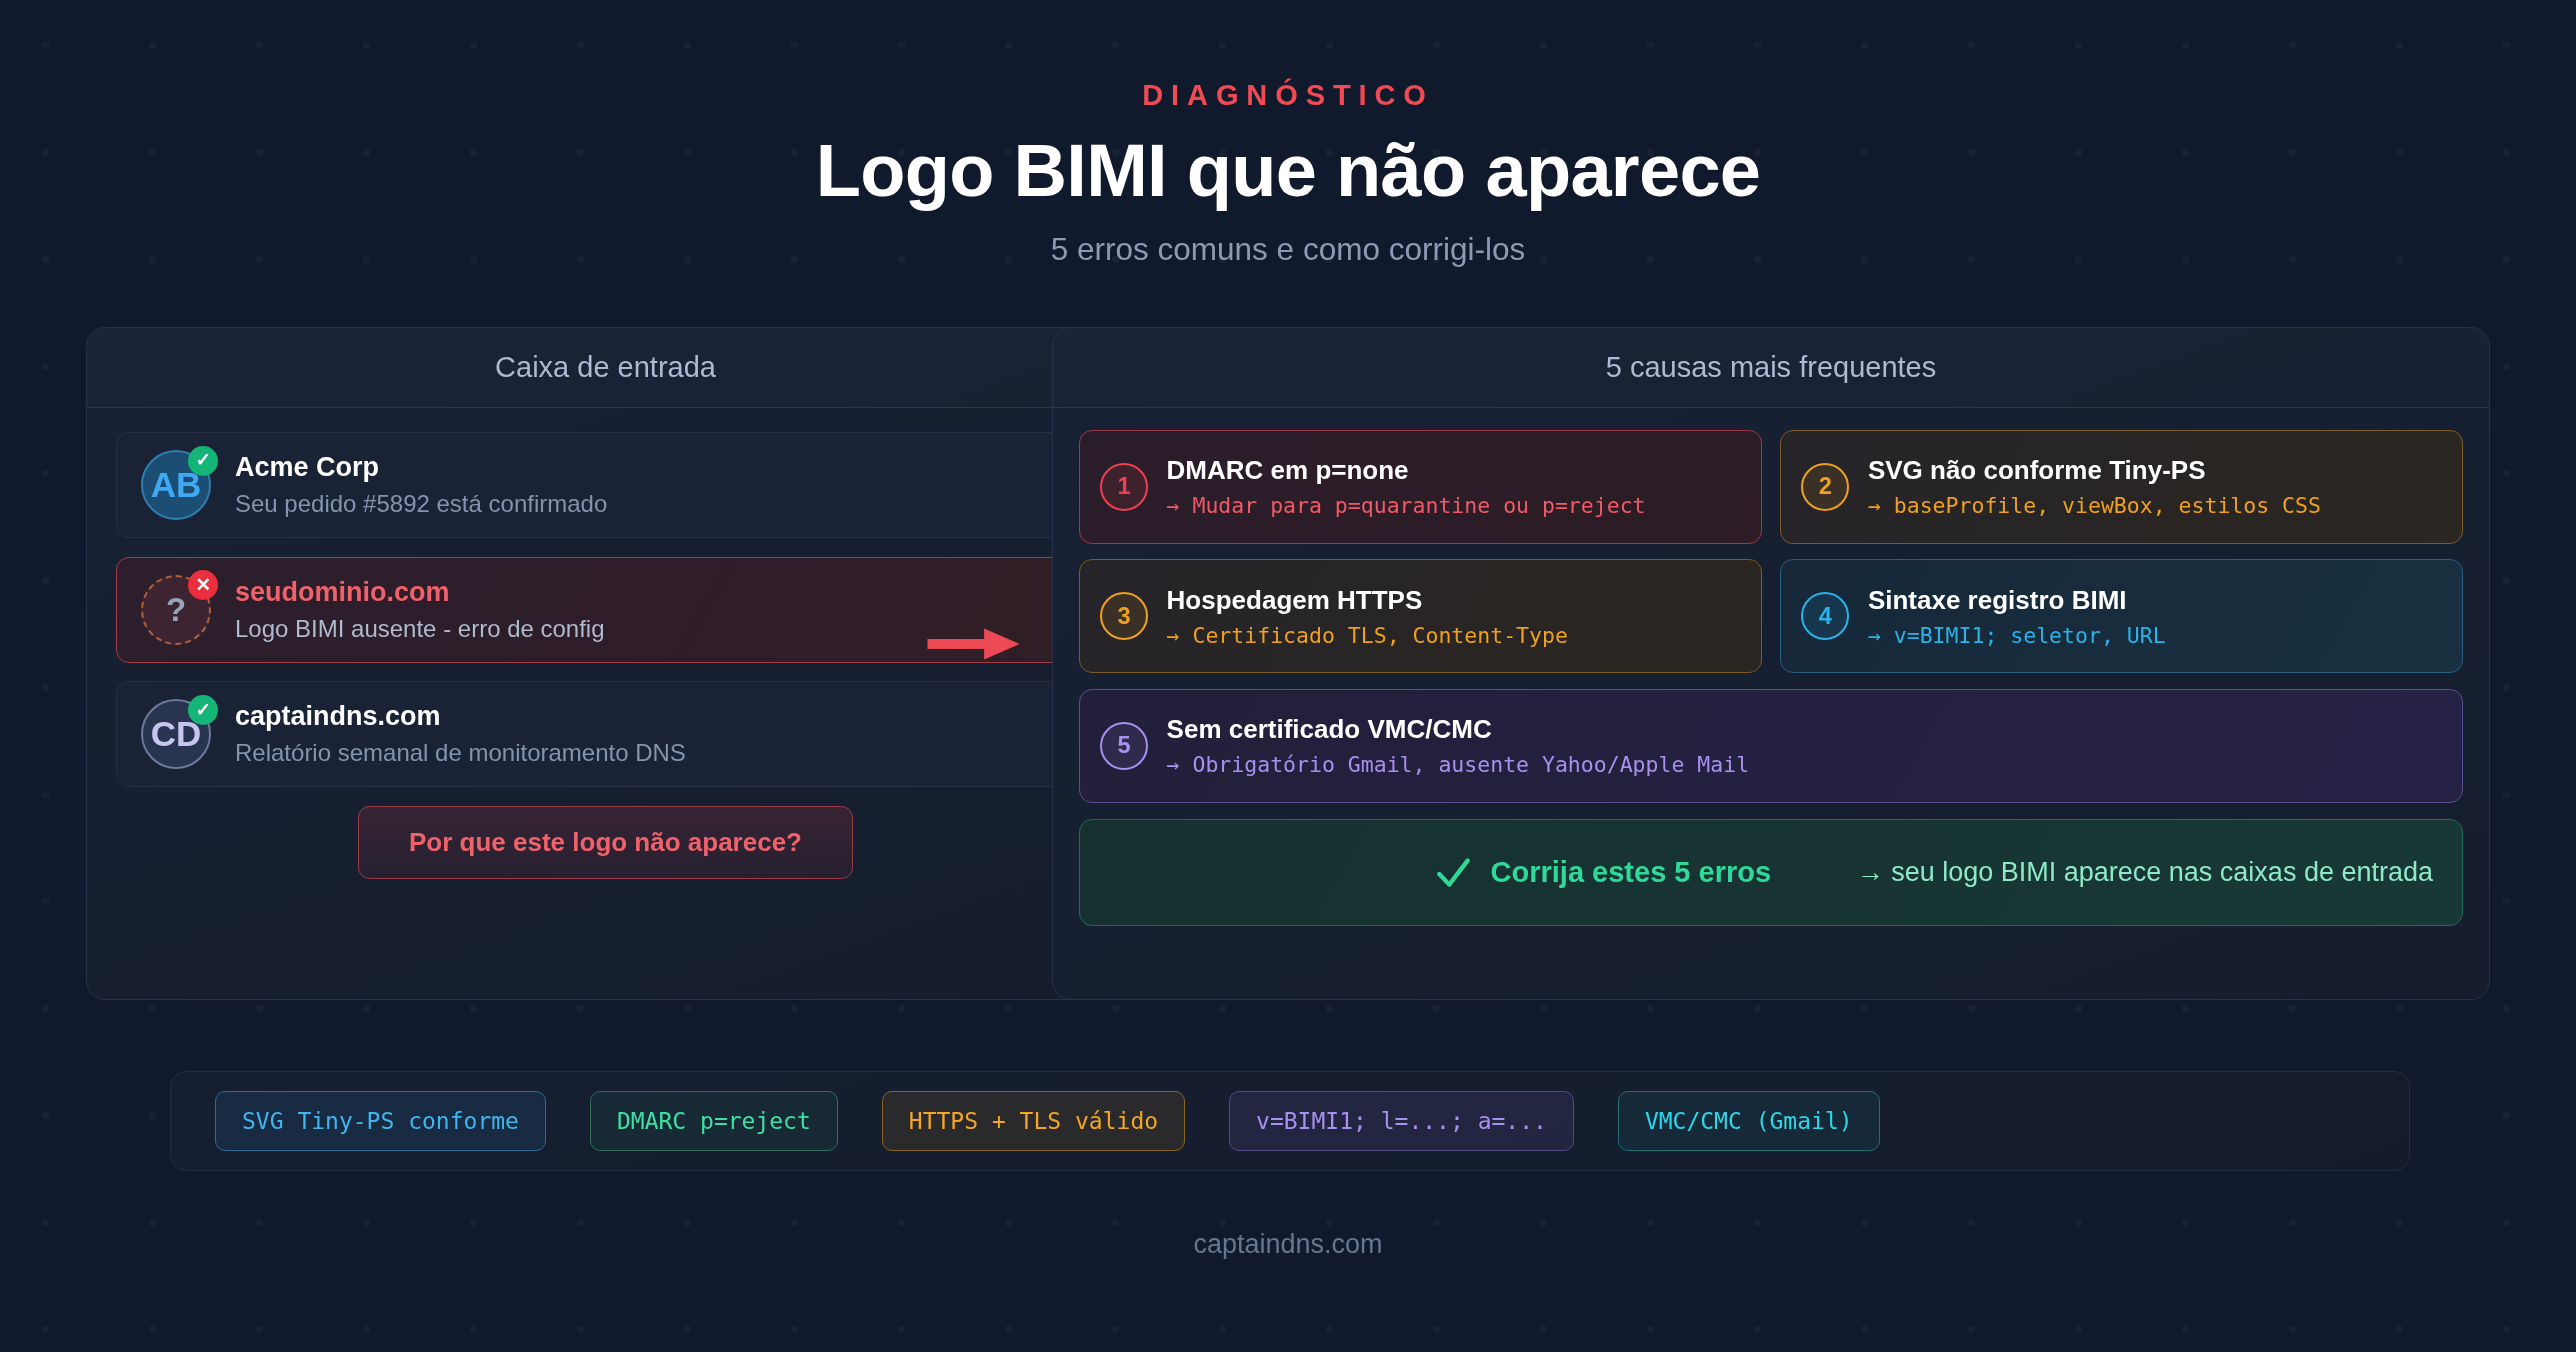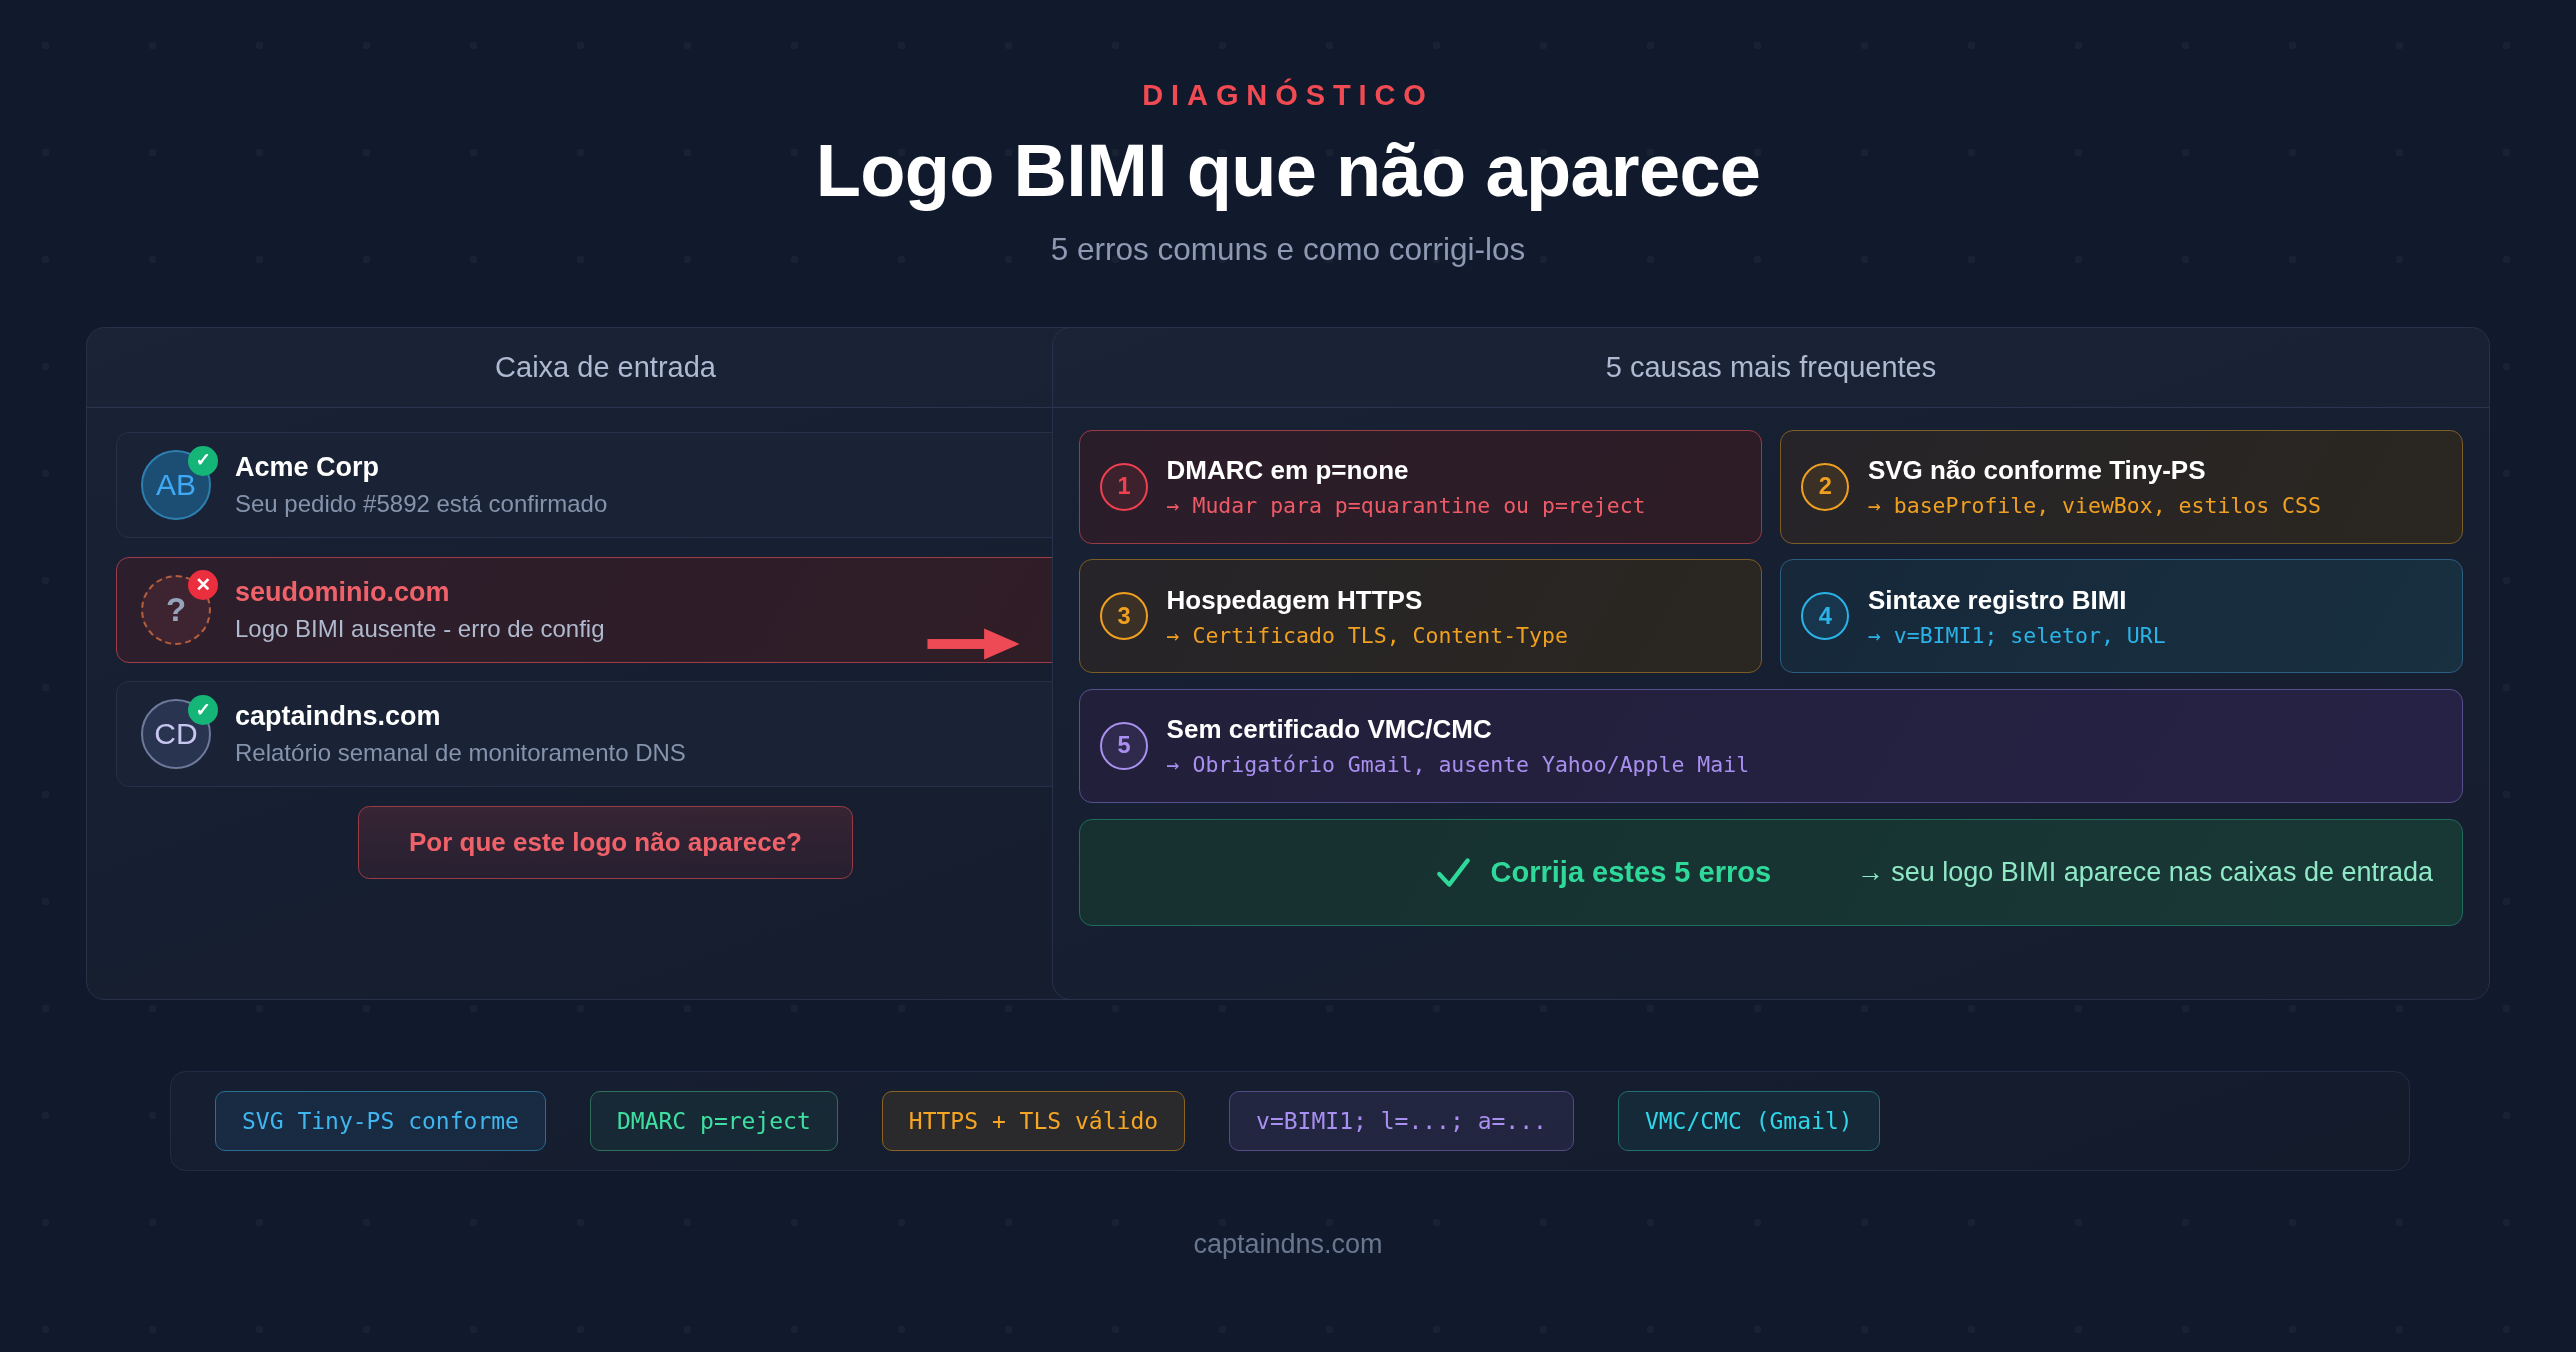--- a/index.html
+++ b/index.html
@@ -82,21 +82,21 @@
     height: 106px;
   }
   .mail-item.error {
     border-color: #a23b48;
     background: linear-gradient(120deg, #2c1e2c 0%, #301d26 100%);
   }
   .avatar-wrap { position: relative; width: 70px; height: 70px; flex: 0 0 70px; }
   .avatar {
     width: 70px; height: 70px; border-radius: 50%;
     display: flex; align-items: center; justify-content: center;
-    font-size: 30px; font-weight: 400;
+    font-size: 35px; font-weight: 700;
     box-sizing: border-box;
   }
   .avatar.ab { background: #1c4e73; border: 2.1px solid #2d7fb0; color: #3fa9f5; }
   .avatar.q  { background: #3d2430; border: 2.1px dashed #b5603c; color: #95a3bb; font-size: 33px; font-weight: 700; }
   .avatar.cd { background: #293450; border: 2.1px solid #6d7a9b; color: #c8c6f0; }
   .badge {
     position: absolute; top: -4.3px; right: -7.2px;
     width: 30px; height: 30px; border-radius: 50%;
     display: flex; align-items: center; justify-content: center;
     color: #fff; font-size: 18.6px; font-weight: 700; line-height: 1;

